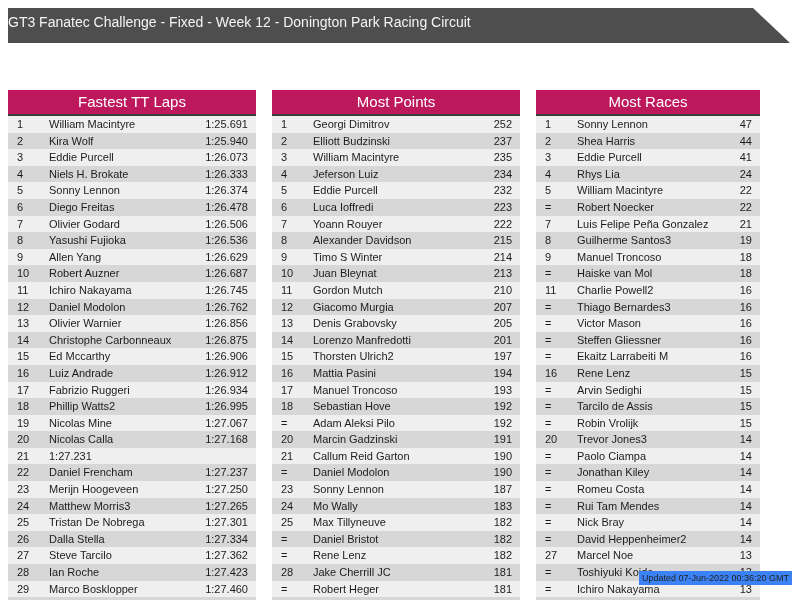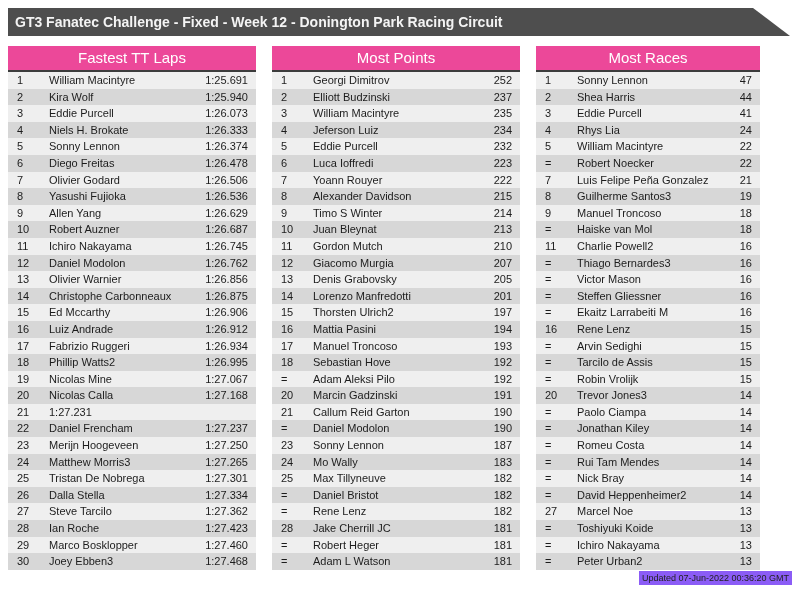--- a/index.html
+++ b/index.html
@@ -6,65 +6,64 @@
   body {
     width: 800px; height: 600px;
     background: #ffffff;
     font-family: "Liberation Sans", sans-serif;
     position: relative;
     overflow: hidden;
   }
   .title-bar {
     position: absolute;
     left: 8px; top: 8px;
-    width: 782px; height: 28px;
+    width: 782px; height: 35px;
     background: #4e4e4e;
     color: #f4f4f4;
     font-size: 14px;
     line-height: 28px;
-    padding-left: 7px;
     box-sizing: border-box;
     clip-path: polygon(0 0, calc(100% - 37px) 0, 100% 100%, 0 100%);
     white-space: nowrap;
-    font-weight: bold;
   }
   .board {
     position: absolute;
     top: 46px;
   }
   .board-1 { left: 8px;   width: 248px; }
   .board-2 { left: 272px; width: 248px; }
   .board-3 { left: 536px; width: 224px; }
   .board-header {
     height: 24px;
-    background: #ec4899;
+    background: #be185d;
     border-bottom: 2px solid #3c3c3c;
     color: #ffffff;
     font-size: 15px;
     line-height: 24px;
     text-align: center;
+    margin-top: 44px;
   }
   .row {
     display: flex;
     height: 16.6px;
     line-height: 16.6px;
     font-size: 11px;
     color: #1c1c1c;
     white-space: nowrap;
     overflow: hidden;
   }
   .row.odd  { background: #efefef; }
   .row.even { background: #d7d7d7; }
   .row .rank  { width: 32px; padding-left: 9px; flex: 0 0 auto; }
   .row .name  { flex: 1 1 auto; overflow: hidden; }
   .row .value { padding-right: 8px; text-align: right; flex: 0 0 auto; }
   .footer-chip {
     position: absolute;
     right: 8px; top: 571px;
-    background: #8b5cf6;
+    background: #3b82f6;
     color: #222222;
     font-size: 9px;
     line-height: 14px;
     padding: 0 3px;
   }
 </style>
 </head>
 <body>
 
 <div class="title-bar">

